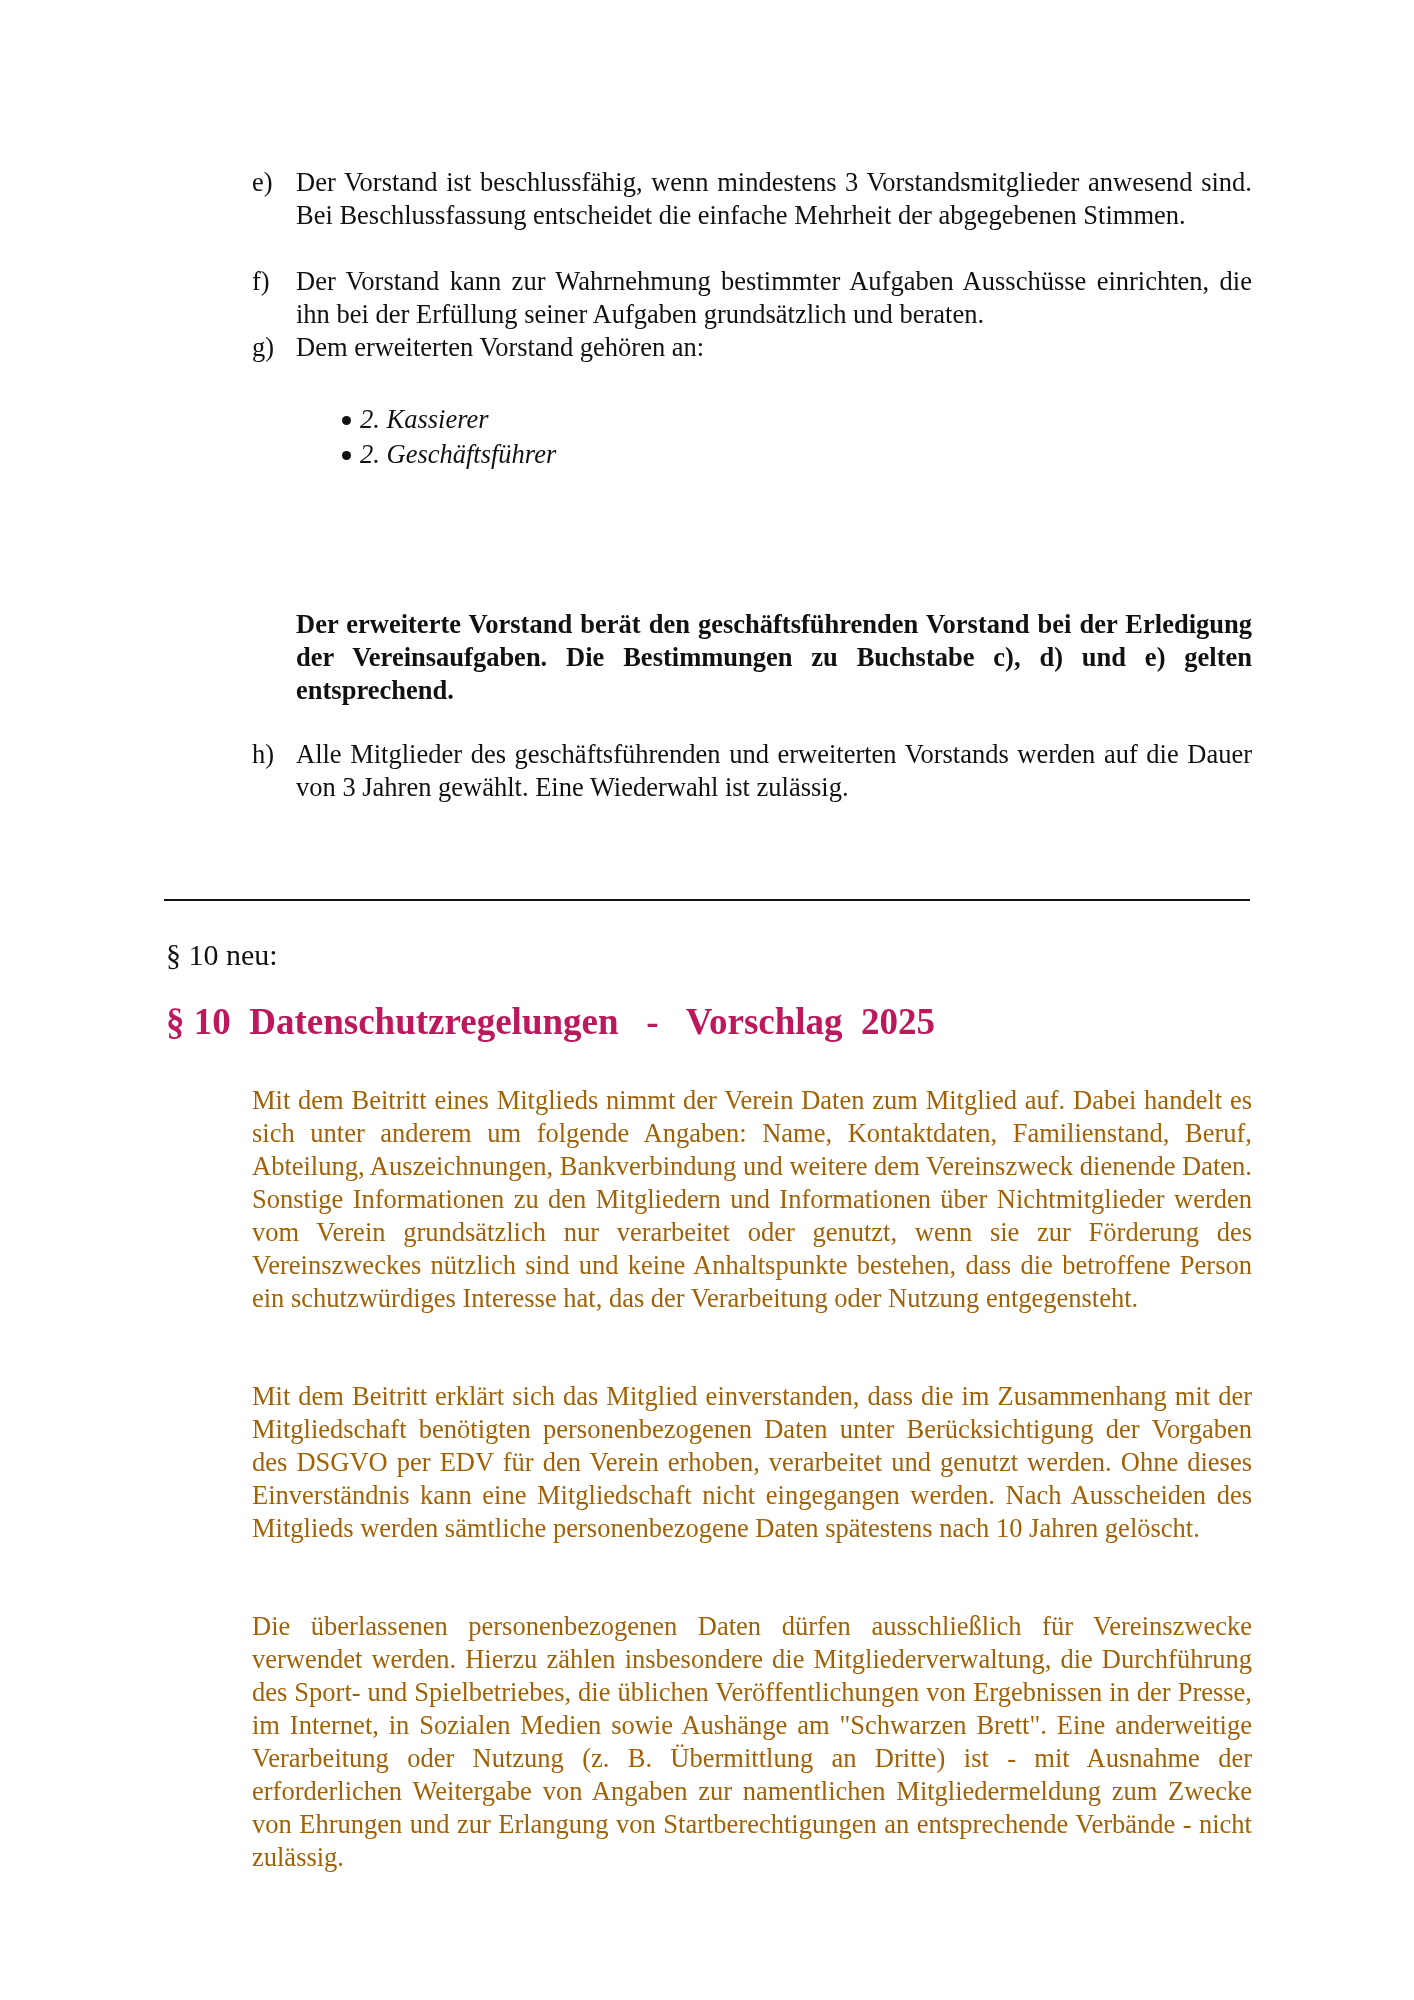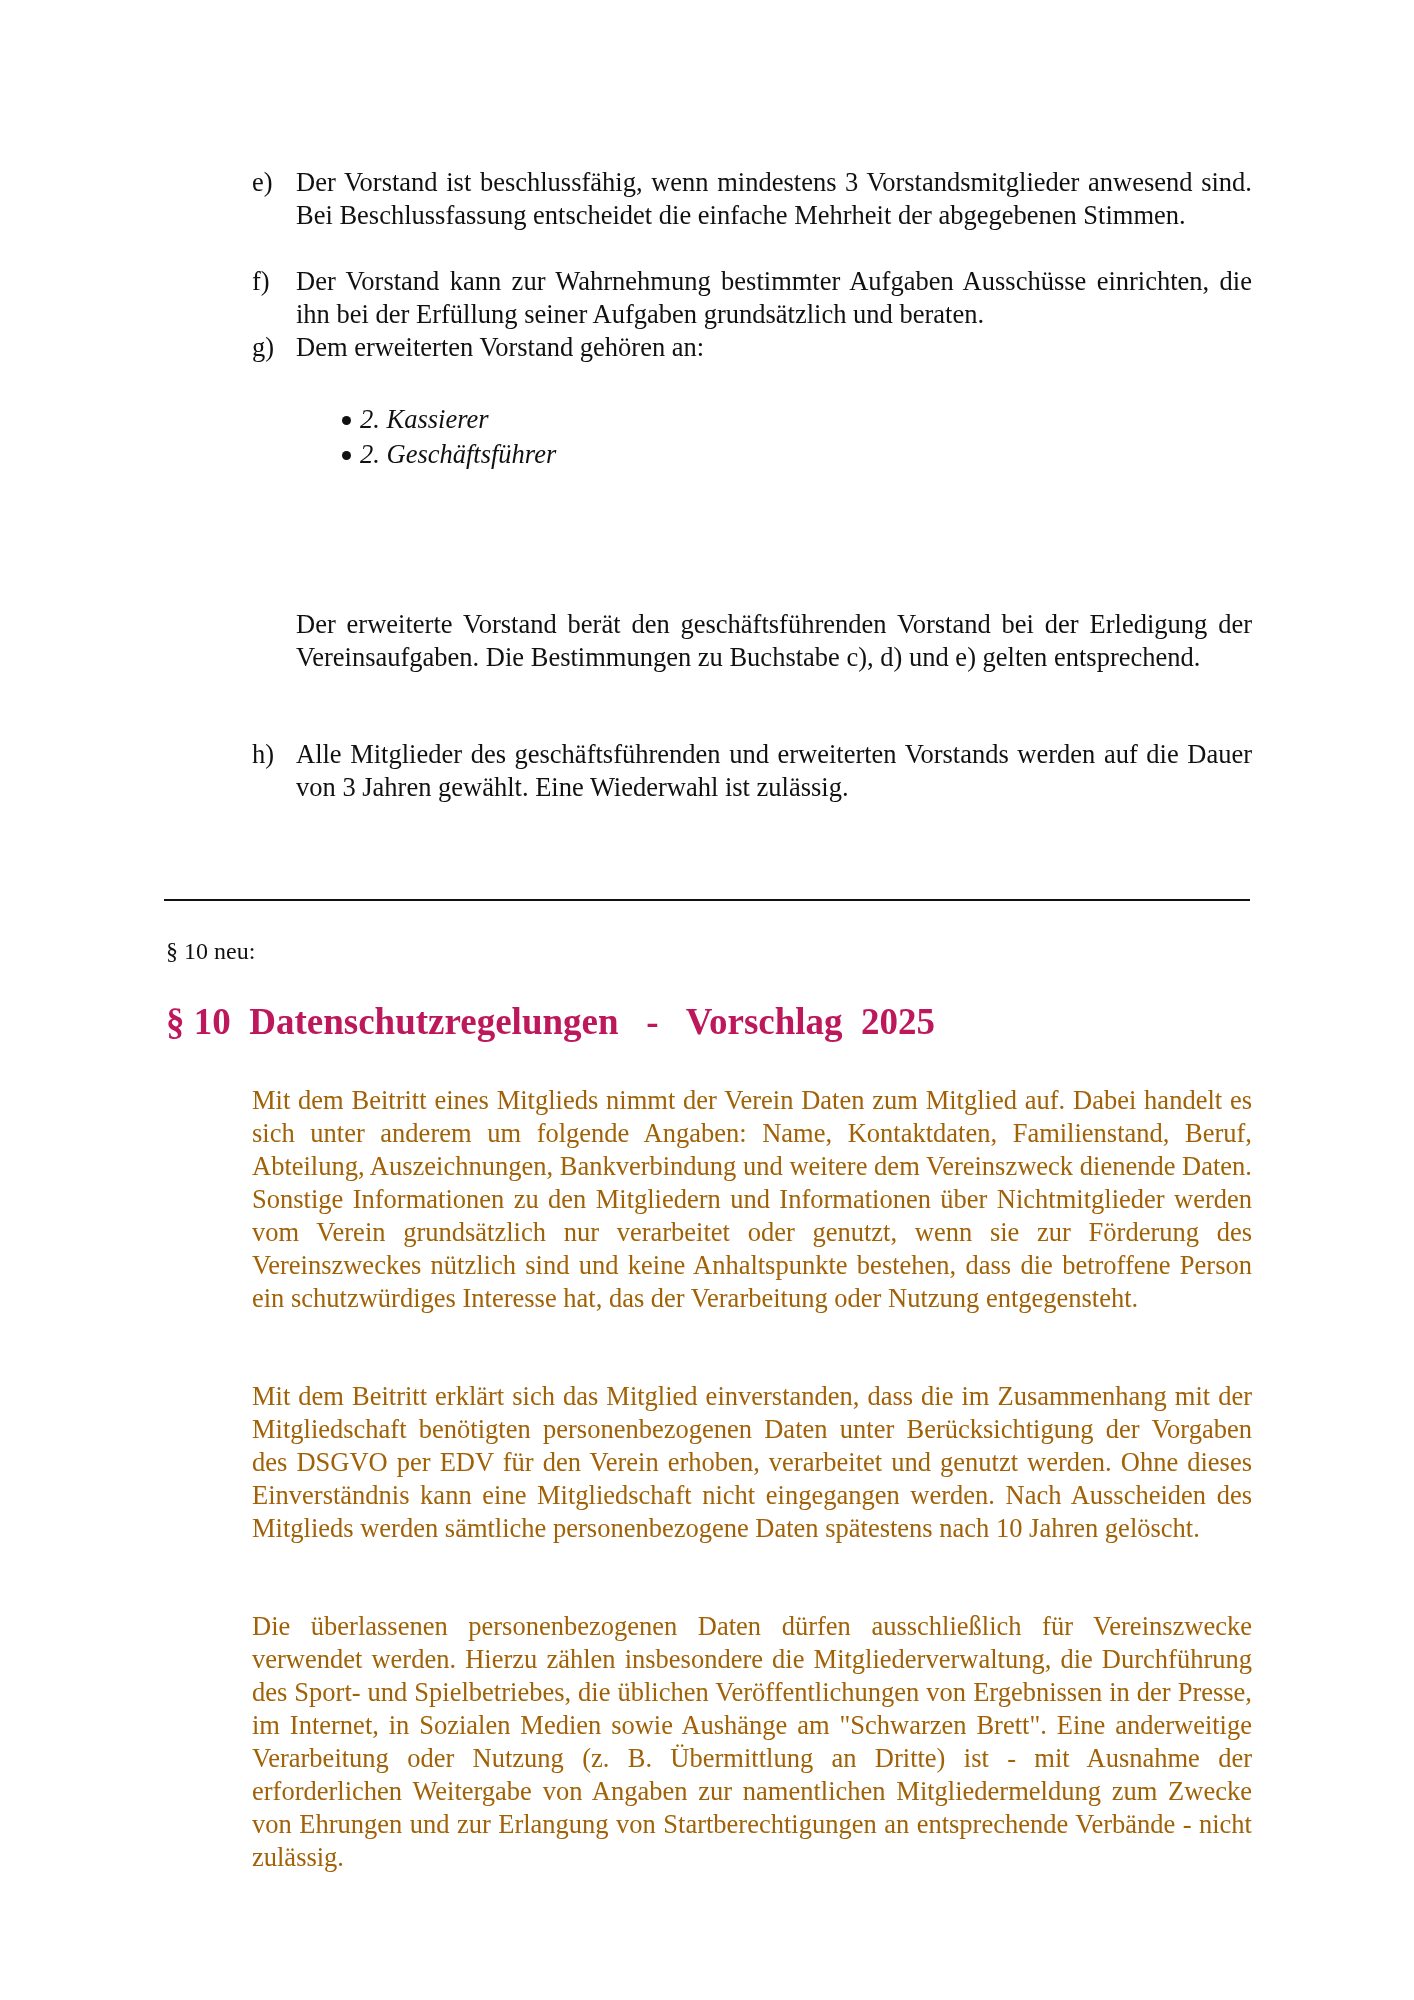--- a/index.html
+++ b/index.html
@@ -19,27 +19,27 @@
     position: absolute; left: 340px; top: 402px; margin: 0; padding: 0;
     list-style: none; font-size: 26.5px; line-height: 35px; font-style: italic;
   }
   .bullets li { position: relative; padding-left: 20px; }
   .bullets li .dot {
     position: absolute; left: 2px; top: 14px; width: 9px; height: 9px;
     border-radius: 50%; background: #111;
   }
   .para {
     position: absolute; left: 296px; width: 956px;
-    font-size: 26.5px; line-height: 33px; text-align: justify; text-align-last: left;
+    font-size: 26.5px; line-height: 33px; text-align: justify; text-align-last: left; font-weight: bold;
   }
   .divider {
     position: absolute; left: 164px; top: 899px; width: 1086px; height: 0;
     border-top: 2px solid #111;
   }
-  .neu { position: absolute; left: 166px; top: 938px; font-size: 24px; }
+  .neu { position: absolute; left: 166px; top: 938px; font-size: 30px; }
   .heading {
     position: absolute; left: 166px; top: 1000px; font-size: 37px; font-weight: bold;
     color: #be185d; white-space: pre;
   }
   .green {
     position: absolute; left: 252px; width: 1000px;
     font-size: 26.5px; line-height: 33px; color: #a16207;
     text-align: justify; text-align-last: left;
   }
 </style>

